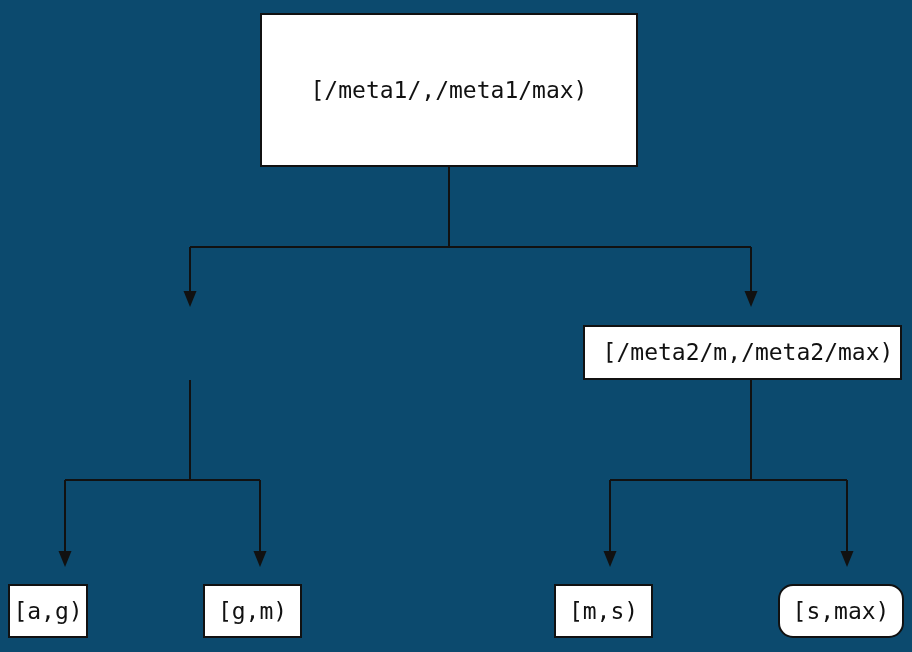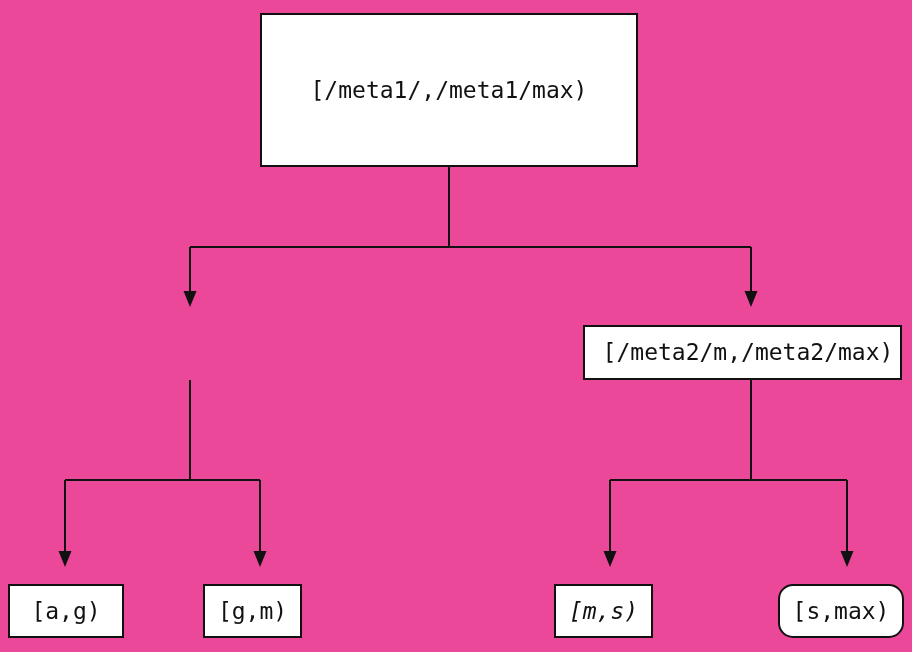--- a/index.html
+++ b/index.html
@@ -4,21 +4,21 @@
 <style>
   html, body {
     margin: 0;
     padding: 0;
     background: #ffffff;
   }
   .canvas {
     position: relative;
     width: 912px;
     height: 652px;
-    background: #ec4899;
+    background: #0c4a6e;
     font-family: "DejaVu Sans Mono", "Liberation Mono", monospace;
     color: #111111;
     overflow: hidden;
   }
   .connectors {
     position: absolute;
     left: 0;
     top: 0;
     width: 912px;
     height: 652px;
@@ -41,23 +41,23 @@
     display: flex;
     align-items: center;
     justify-content: center;
     font-size: 23px;
     line-height: 1;
     white-space: nowrap;
   }
   .n-root  { left: 260px; top: 13px;  width: 378px; height: 154px; }
   .n-l     { left: 22px;  top: 325px; width: 325px; height: 55px;  }
   .n-r     { left: 583px; top: 325px; width: 319px; height: 55px; padding-left: 11px;  }
-  .n-ag    { left: 8px;   top: 584px; width: 116px; height: 54px;  }
+  .n-ag    { left: 8px;   top: 584px; width: 80px; height: 54px;  }
   .n-gm    { left: 203px; top: 584px; width: 99px;  height: 54px;  }
-  .n-ms    { left: 554px; top: 584px; width: 99px;  height: 54px; font-style: italic;  }
+  .n-ms    { left: 554px; top: 584px; width: 99px;  height: 54px;  }
   .n-smax  { left: 778px; top: 584px; width: 126px; height: 54px; border-radius: 15px;  }
 </style>
 </head>
 <body>
 
 <div class="canvas">
 
   <svg class="connectors" viewBox="0 0 912 652" xmlns="http://www.w3.org/2000/svg">
 
     <g>

